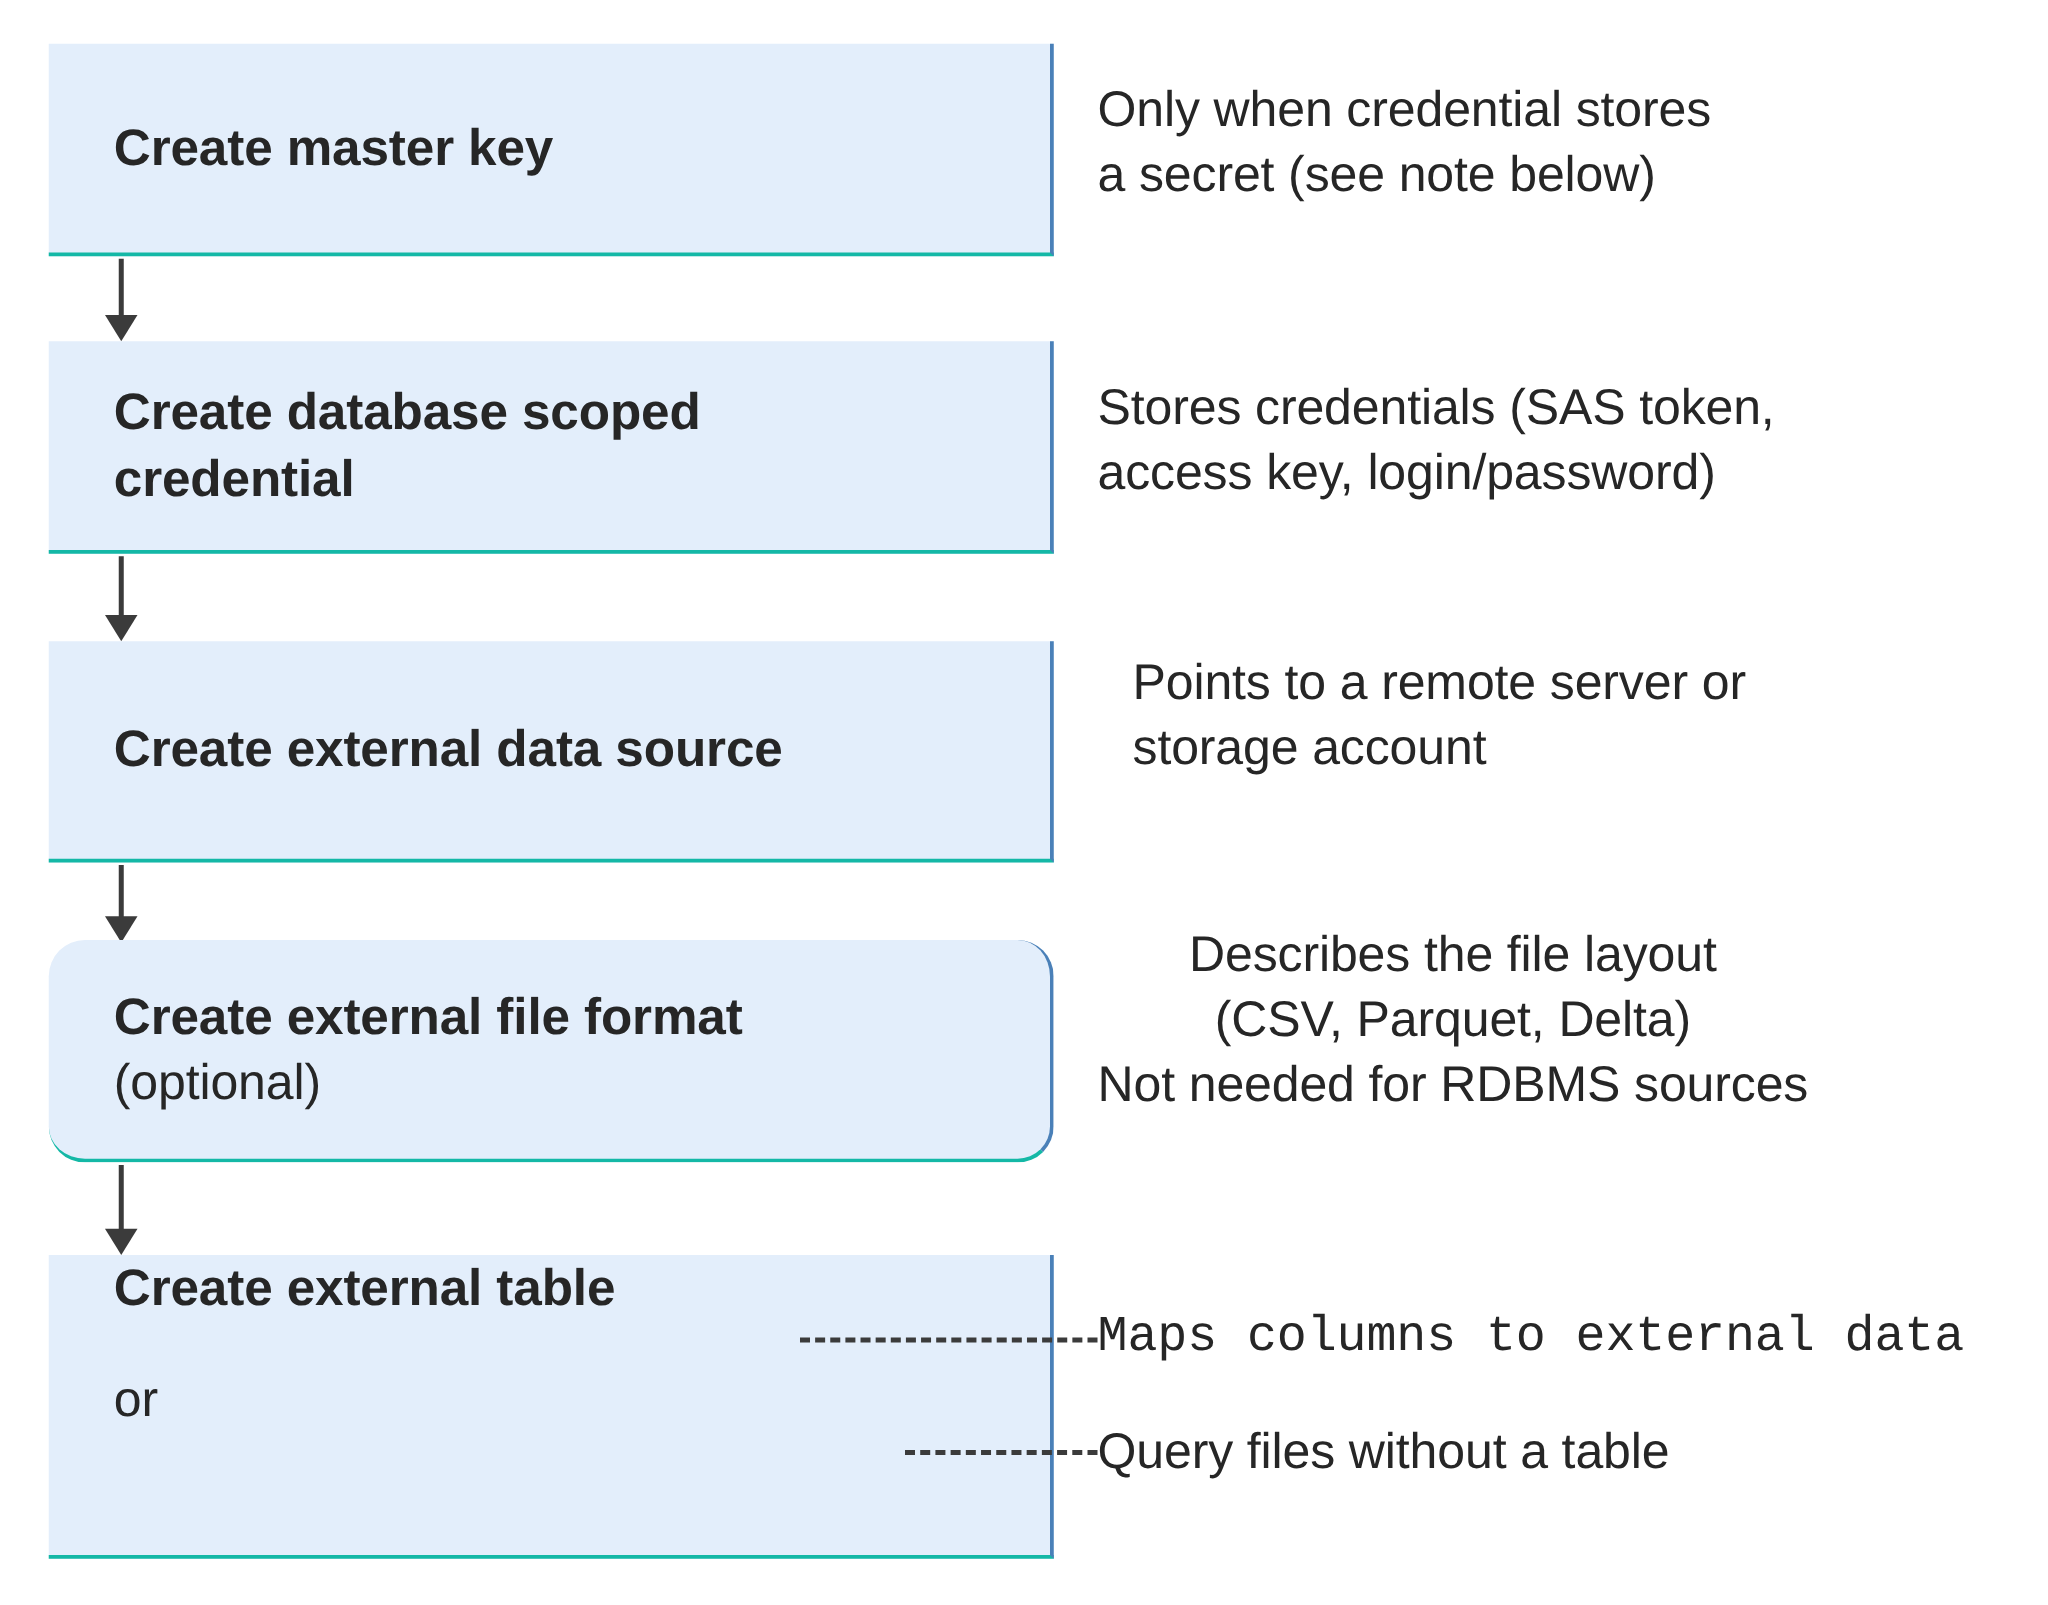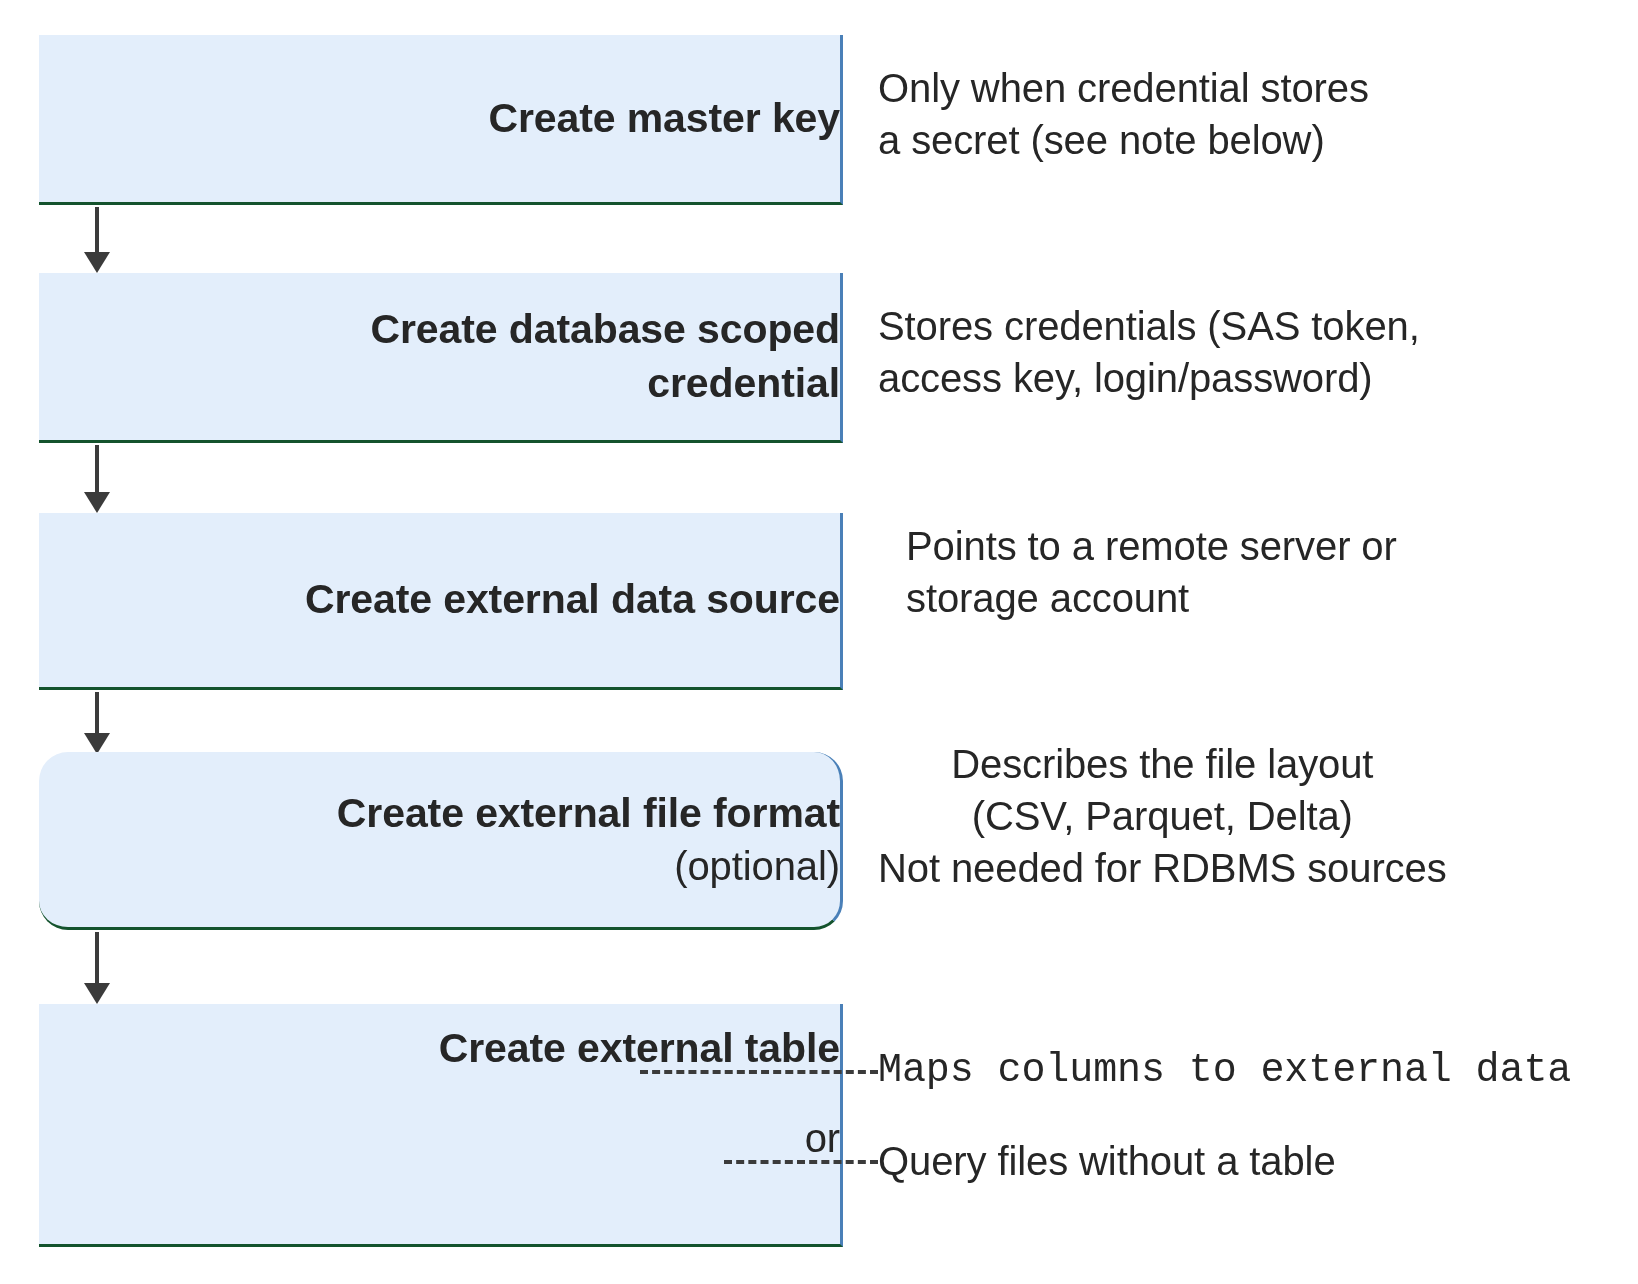--- a/index.html
+++ b/index.html
@@ -21,25 +21,24 @@
   }
 
   
   .flow-box {
     position: absolute;
     left: 39px;
     width: 804px;
     box-sizing: border-box;
     background: #e3eefb;
     border-right: 3px solid #4a80b8;
-    border-bottom: 3px solid #14532d;
+    border-bottom: 3px solid #14b8a6;
     display: flex;
     flex-direction: column;
     justify-content: center;
-    align-items: flex-end;
   }
   .flow-box .line {
     padding-left: 52px;
     line-height: 1.30;
     letter-spacing: -0.1px;
   }
   .flow-box .bold {
     font-weight: bold;
     font-size: 41px;
   }
@@ -142,21 +141,21 @@
     <div>Describes the file layout</div>
     <div>(CSV, Parquet, Delta)</div>
     <div>Not needed for RDBMS sources</div>
   </div>
 
   <div class="arrow" style="top:932px; height:72px;">
     <div class="stem" style="height:52px;"></div>
     <div class="head" style="top:51px;"></div>
   </div>
 
-  <div class="flow-box" style="top:1004px; height:243px; justify-content:flex-start; padding-top:18px;">
+  <div class="flow-box" style="top:1004px; height:243px; justify-content:flex-start; ">
     <div class="line bold">Create external table</div>
     <div class="line reg" style="line-height:1.22;margin-top:39px;">or</div>
   </div>
 
   <div class="dash" style="left:640px; top:1070px; width:238px;"></div>
   <div class="note" style="top:1045px;font-family:Liberation Mono, monospace;">
     <div>Maps columns to external data</div>
   </div>
 
   <div class="dash" style="left:724px; top:1160px; width:154px;"></div>

